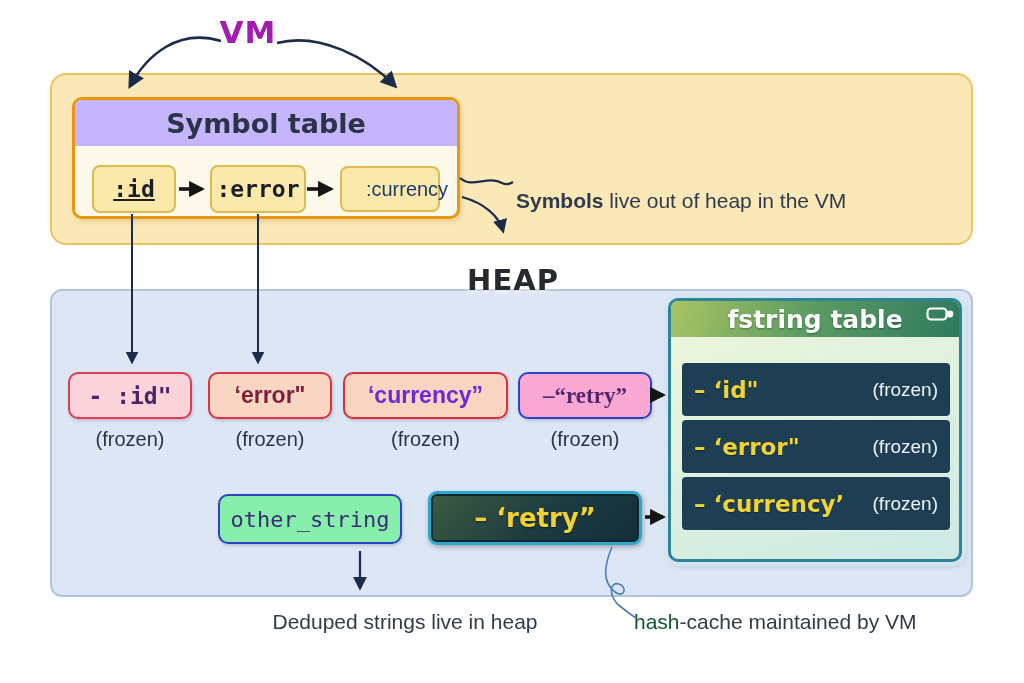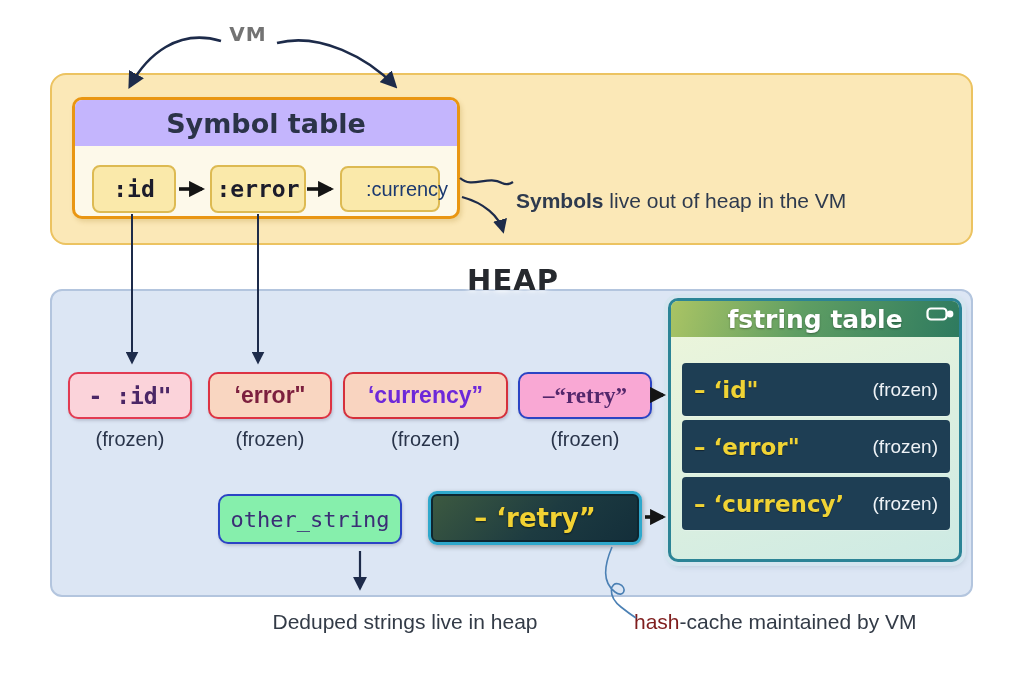--- a/index.html
+++ b/index.html
@@ -4,42 +4,42 @@
 <style>
   html,body{margin:0;padding:0;background:#ffffff;}
   .canvas{
     position:relative;width:1024px;height:683px;background:#ffffff;overflow:hidden;
     font-family:"Liberation Sans","DejaVu Sans",sans-serif;
   }
   .abs{position:absolute;}
   
   .vm-title{
     left:198px;top:14px;width:100px;text-align:center;
-    font-family:"DejaVu Sans",sans-serif;font-weight:bold;font-size:20px;color:#737373;letter-spacing:1px;margin-top:8px;
+    font-family:"DejaVu Sans",sans-serif;font-weight:bold;font-size:31px;color:#a21caf;letter-spacing:1px;
   }
   .vm-box{
     left:50px;top:73px;width:923px;height:172px;border-radius:16px;
     background:#fbe8b7;border:2px solid #ecc361;box-sizing:border-box;
   }
   .symbol-table{
     left:72px;top:97px;width:388px;height:122px;border-radius:10px;
     background:#fdf9ea;border:3px solid #e99612;box-sizing:border-box;
     box-shadow:2px 3px 4px rgba(180,140,50,.25);
   }
   .st-header{
     left:75px;top:100px;width:382px;height:46px;border-radius:7px 7px 0 0;
     background:#c4b5fd;display:flex;align-items:center;justify-content:center;
     font-family:"DejaVu Sans",sans-serif;font-weight:bold;font-size:27px;color:#2b3348;
   }
   .sym{
     height:48px;border-radius:8px;background:#fae9aa;border:2px solid #ddba52;box-sizing:border-box;
     display:flex;align-items:center;justify-content:center;
     font-family:"DejaVu Sans Mono",monospace;font-weight:bold;font-size:23px;color:#1c1c2b;
   }
-  .sym-id{left:92px;top:165px;width:84px;}
+  .sym-id{left:92px;top:165px;width:84px;text-decoration:underline;}
   .sym-error{left:210px;top:165px;width:96px;}
   .sym-currency{left:340px;top:166px;width:100px;height:46px;
     font-family:"Liberation Sans",sans-serif;font-weight:500;font-size:20px;color:#1c3a70;padding-left:34px;}
   .note{left:516px;top:189px;font-size:21px;color:#2e3a4e;}
   .note b{font-weight:700;}
   
   .heap-title{
     left:443px;top:263px;width:140px;text-align:center;
     font-family:"DejaVu Sans",sans-serif;font-weight:bold;font-size:29px;color:#26292e;letter-spacing:1px;
     text-shadow:0 0 5px #fff,0 0 8px #fff;z-index:3;
@@ -99,21 +99,21 @@
     display:flex;align-items:center;justify-content:center;
     font-family:"DejaVu Sans",sans-serif;font-weight:bold;font-size:26px;color:#f2d233;
     text-shadow:0 1px 2px rgba(0,0,0,.55);
     box-shadow:inset 0 0 0 2px #0e2630,1px 2px 5px rgba(0,0,0,.3);
     text-align:center;
   }
   
   .cap{top:610px;font-size:21px;color:#333b47;}
   .cap-deduped{left:240px;width:330px;text-align:center;}
   .cap-hash{left:634px;white-space:nowrap;}
-  .cap-hash .hash{color:#7f1d1d;}
+  .cap-hash .hash{color:#14532d;}
   .overlay{left:0;top:0;width:1024px;height:683px;pointer-events:none;z-index:5;}
 </style>
 </head>
 <body>
 
 <div class="canvas">
 
   <div class="abs vm-box"></div>
   <div class="abs vm-title">VM</div>
   <div class="abs symbol-table"></div>

